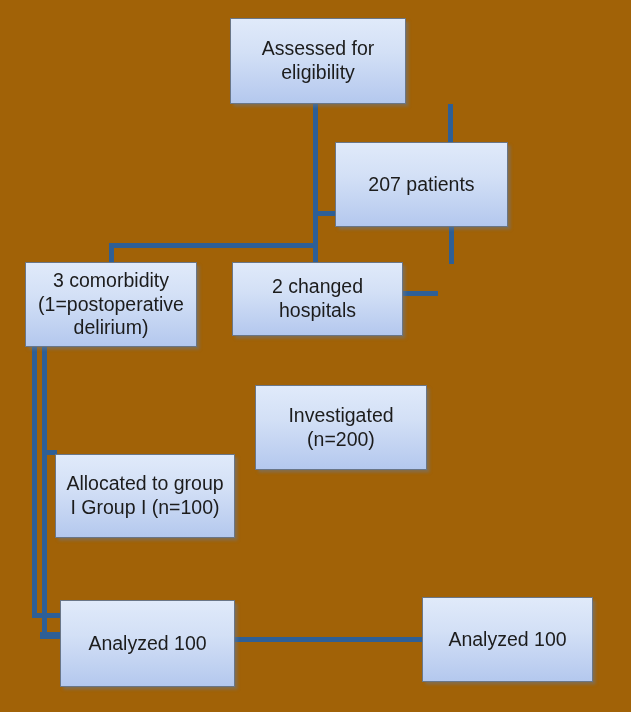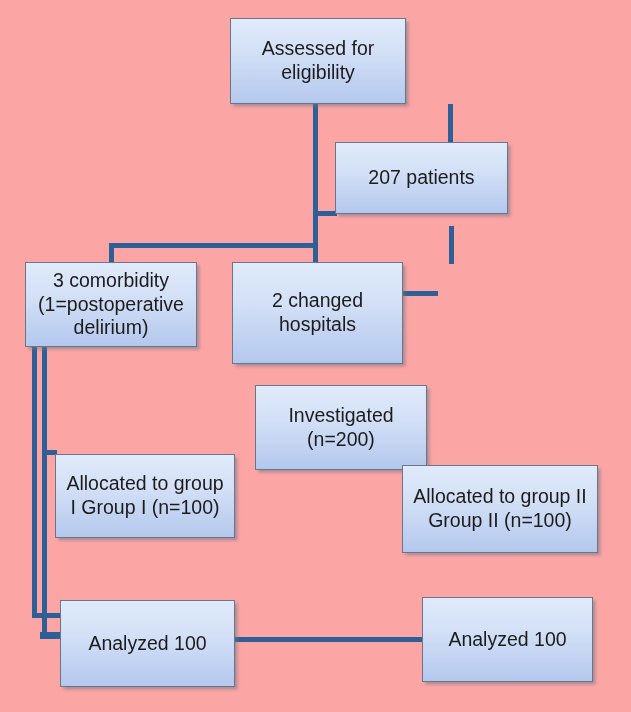--- a/index.html
+++ b/index.html
@@ -5,21 +5,21 @@
   html, body {
     margin: 0;
     padding: 0;
     background: #ffffff;
     font-family: "Liberation Sans", "DejaVu Sans", sans-serif;
   }
   .stage {
     position: relative;
     width: 631px;
     height: 712px;
-    background: #fca5a5;
+    background: #a16207;
     overflow: hidden;
   }
   
   .node {
     position: absolute;
     box-sizing: border-box;
     border: 1.5px solid #6a7687;
     background: linear-gradient(180deg, #e0eafa 0%, #d3e0f6 40%, #b4c8ee 100%);
     box-shadow: 2.5px 2.5px 3px rgba(110,120,135,0.55);
     display: flex;
@@ -36,23 +36,23 @@
     padding: 2px 4px;
   }
   
   .conn {
     position: absolute;
     background: #2e5f96;
   }
 
   
   .pos-assessed     { left: 230px; top: 18px;  width: 176px; height: 86px; }
-  .pos-patients     { left: 335px; top: 142px; width: 173px; height: 72px; }
+  .pos-patients     { left: 335px; top: 142px; width: 173px; height: 85px; }
   .pos-comorbidity  { left: 25px;  top: 262px; width: 172px; height: 85px; justify-content: center; }
-  .pos-changed      { left: 232px; top: 262px; width: 171px; height: 102px; align-items: center; }
+  .pos-changed      { left: 232px; top: 262px; width: 171px; height: 74px; align-items: center; }
   .pos-denied       { left: 437px; top: 262px; width: 171px; height: 86px; }
   .pos-investigated { left: 233px; top: 385px; width: 172px; height: 85px; margin-left: 22px; }
   .pos-group1       { left: 55px;  top: 454px; width: 180px; height: 84px; }
   .pos-group2       { left: 402px; top: 465px; width: 196px; height: 88px; }
   .pos-analyzed1    { left: 60px;  top: 600px; width: 175px; height: 87px; }
   .pos-analyzed2    { left: 422px; top: 597px; width: 171px; height: 85px; }
 
   
   .c-assessed-down   { left: 313px; top: 102px; width: 5px;   height: 162px; }
   .c-stub-207        { left: 313px; top: 211px; width: 24px;  height: 5px; }
@@ -111,24 +111,20 @@
   <div class="node pos-investigated">
     <span class="node-label">Investigated
 (n=200)</span>
   </div>
 
   <div class="node pos-group1">
     <span class="node-label">Allocated to group
 I Group I (n=100)</span>
   </div>
 
-  <div class="node pos-group2">
-    <span class="node-label">Allocated to group II
-Group II (n=100)</span>
-  </div>
 
   <div class="node pos-analyzed1">
     <span class="node-label">Analyzed 100</span>
   </div>
 
   <div class="node pos-analyzed2">
     <span class="node-label">Analyzed 100</span>
   </div>
 
 </div>

